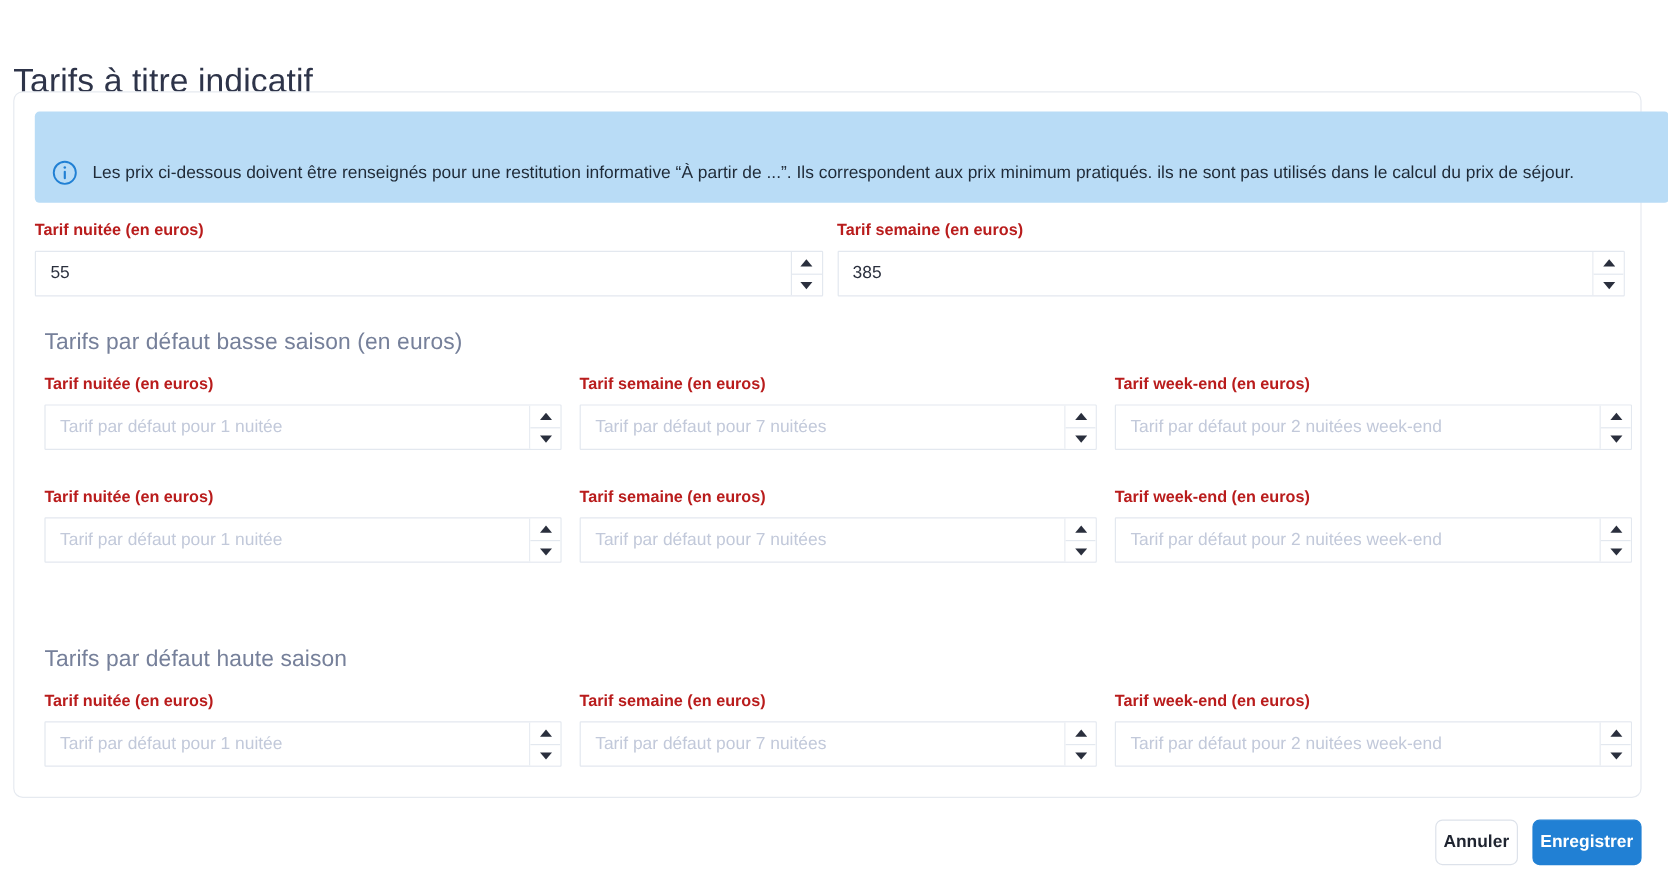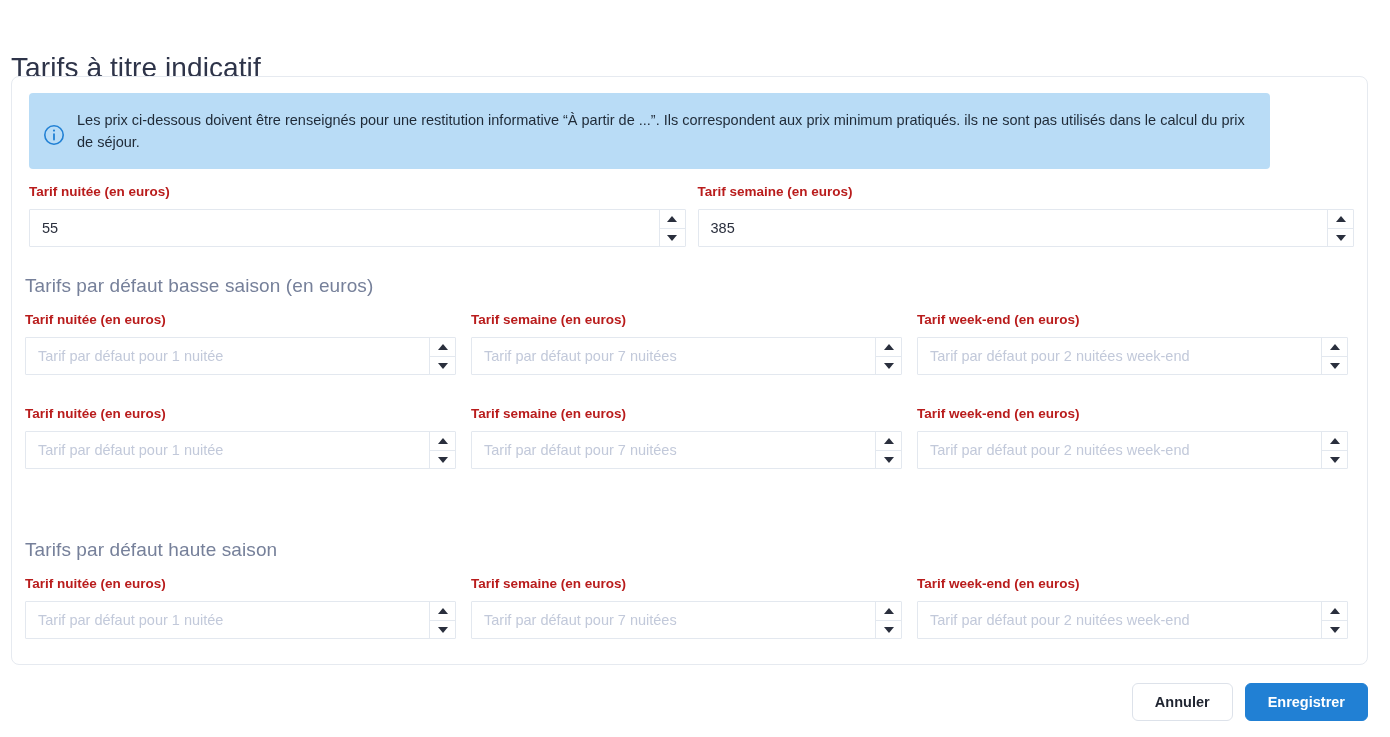--- a/index.html
+++ b/index.html
@@ -45,26 +45,26 @@
     background: #ffffff;
     border: 1px solid #e6eaf0;
     border-radius: 8px;
   }
 
   
   .info-banner {
     position: absolute;
     left: 17px;
     top: 16px;
-    width: 1241px;
+    width: 1362px;
     min-height: 76px;
     background: #b9dcf6;
     border-radius: 4px;
     display: flex;
-    align-items: center;
+    align-items: flex-end;
     padding: 14px 16px 14px 14px;
   }
   .info-icon {
     flex: 0 0 auto;
     width: 22px;
     height: 22px;
     margin-top: 8px;
     margin-right: 12px;
   }
   .info-icon svg { display: block; }
@@ -82,21 +82,21 @@
     left: 17px;
     top: 106px;
     width: 1325px;
     display: flex;
     gap: 12px;
   }
   .row-2col .field-group { width: 660px; }
 
   .section {
     position: absolute;
-    left: 13px;
+    left: 25px;
     width: 1325px;
   }
   .section-title {
     font-size: 19px;
     font-weight: 400;
     color: #76809a;
     line-height: 26px;
     letter-spacing: 0.1px;
     margin: 0 0 12px 0;
     white-space: nowrap;
@@ -182,21 +182,21 @@
   .btn {
     height: 38px;
     border-radius: 6px;
     font-family: "Liberation Sans", sans-serif;
     font-size: 14.5px;
     font-weight: bold;
     cursor: pointer;
     display: inline-flex;
     align-items: center;
     justify-content: center;
-    padding: 0 22px;
+    padding: 0 6px;
   }
   .btn-secondary {
     background: #ffffff;
     color: #1f2430;
     border: 1px solid #dde2ea;
   }
   .btn-primary {
     background: #2180d4;
     color: #ffffff;
     border: 1px solid #2180d4;

